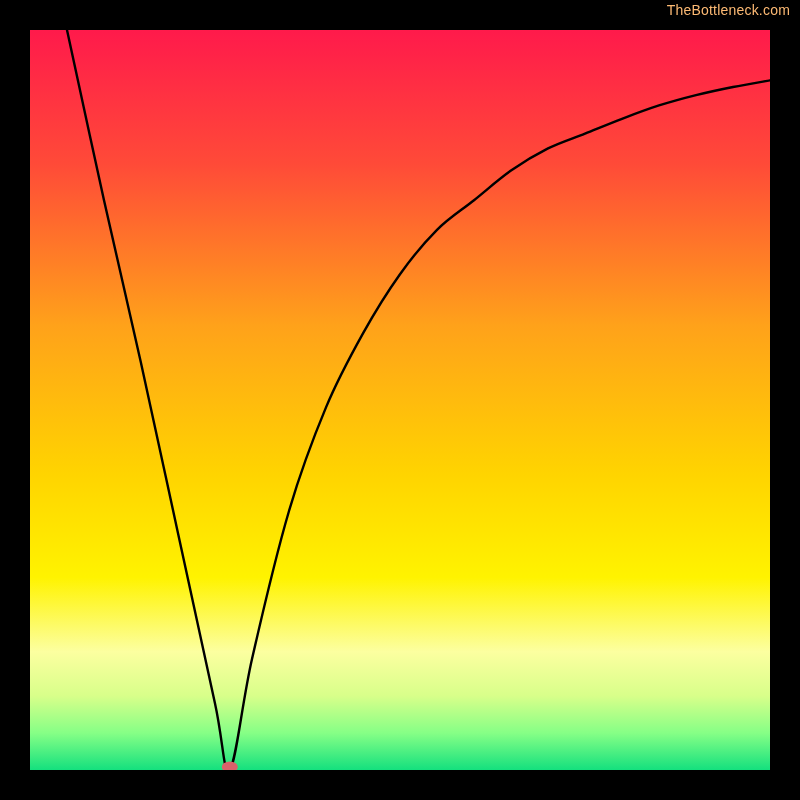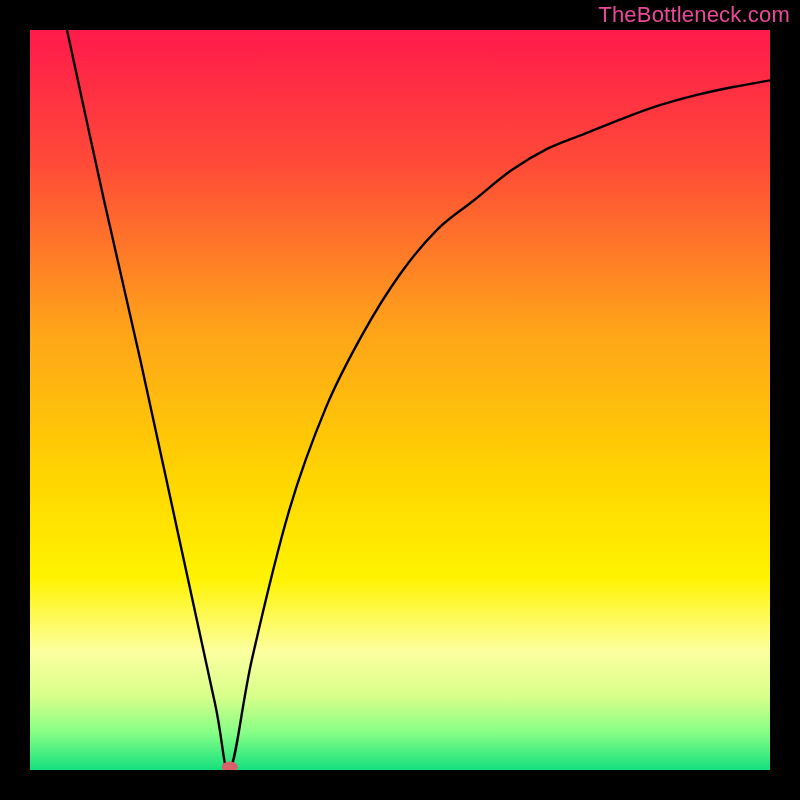--- a/index.html
+++ b/index.html
@@ -27,23 +27,23 @@
   .plot-svg {
     width: 740px;
     height: 740px;
     display: block;
   }
   .watermark {
     position: absolute;
     top: 2px;
     right: 10px;
     font-family: Arial, Helvetica, sans-serif;
-    font-size: 22px;
+    font-size: 14px;
     font-weight: 400;
-    color: #ec4899;
+    color: #fdba74;
     letter-spacing: 0.2px;
   }
 </style>
 </head>
 <body>
 
 <div class="outer">
   <div class="watermark">TheBottleneck.com</div>
   <div class="plot-area">
     <svg class="plot-svg" viewBox="0 0 740 740" preserveAspectRatio="none">

